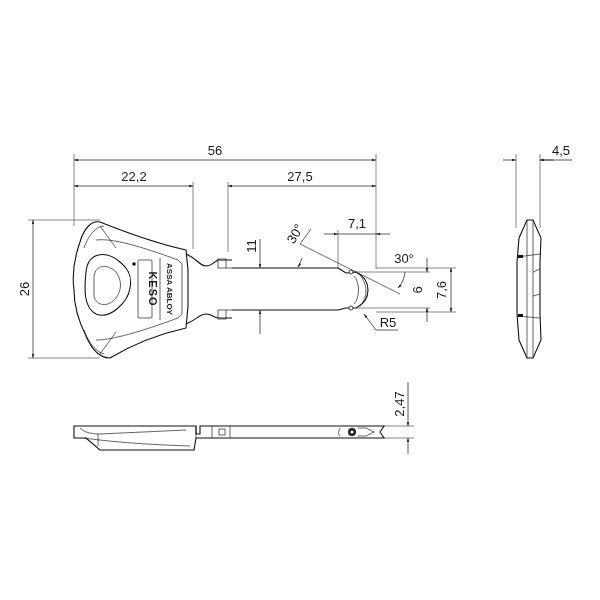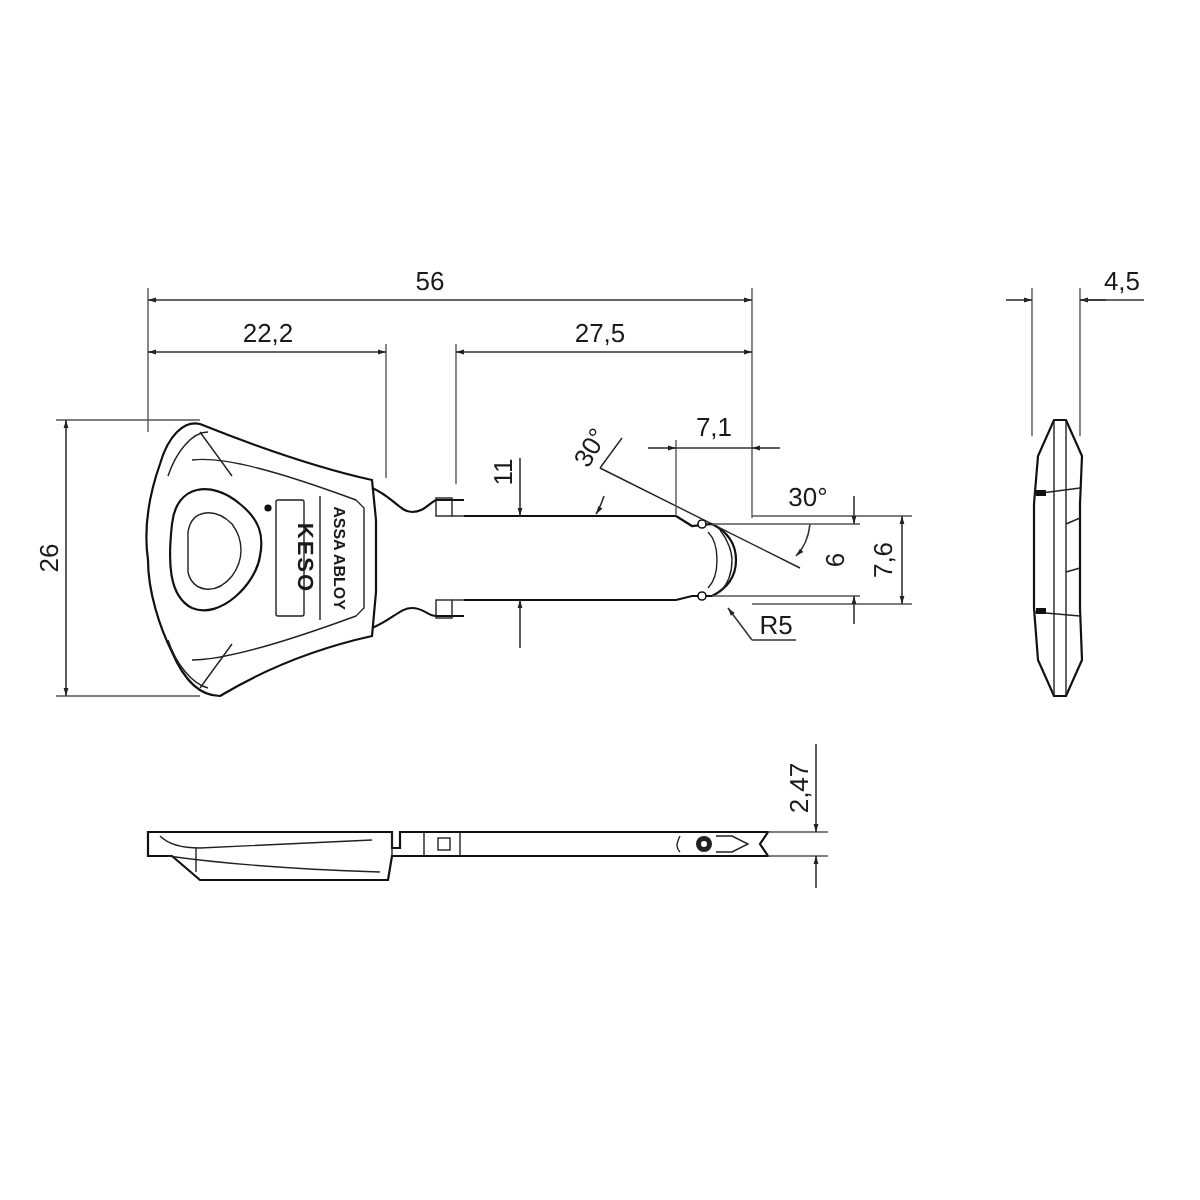--- a/index.html
+++ b/index.html
@@ -1,17 +1,17 @@
 <!DOCTYPE html>
 <html><head>
 <meta charset="utf-8">
 <style>
   html, body { margin:0; padding:0; background:#ffffff; }
   body { width:600px; height:600px; overflow:hidden; font-family:"Liberation Sans", sans-serif; }
-  #canvas { position:absolute; left:0; top:4px; width:600px; height:496px; }
+  #canvas { position:absolute; left:0; top:14px; width:600px; height:496px; }
   svg text { font-family:"Liberation Sans", sans-serif; font-size:13px; fill:#1a1a1a; }
   .dim { stroke:#333; stroke-width:0.8; fill:none; }
   .ext { stroke:#555; stroke-width:0.7; fill:none; }
   .part { stroke:#111; stroke-width:1.1; fill:none; }
   .thin { stroke:#222; stroke-width:0.7; fill:none; }
 </style>
 </head>
 <body>
 
 <div id="canvas">

